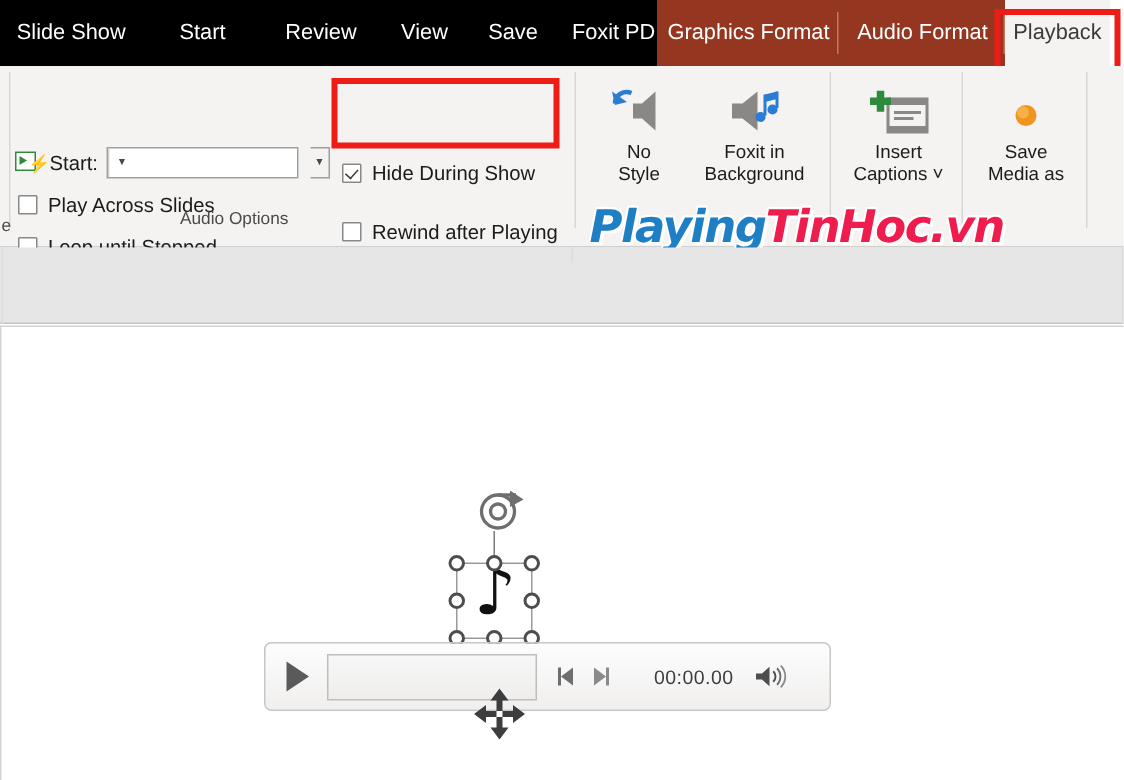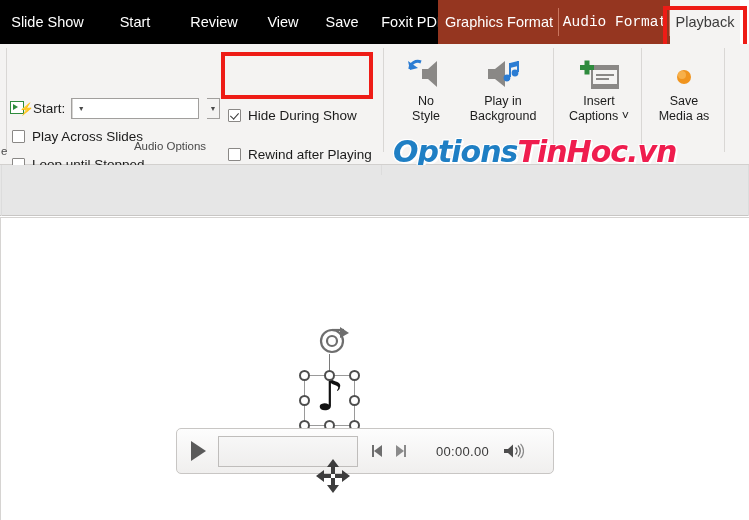--- a/index.html
+++ b/index.html
@@ -29,21 +29,21 @@
     position:absolute;top:8px;width:1px;height:28px;background:#c9765f;
   }
 
   
   .ribbon{
     position:absolute;left:0;top:44px;width:749px;height:121px;
     background:#f4f3f2;border-bottom:1px solid #d2d0ce;box-sizing:border-box;
   }
   .grp-sep{position:absolute;top:4px;width:1px;height:104px;background:#d9d7d5;}
   .grp-label{
-    position:absolute;font-size:11.5px;color:#4a4a4a;text-align:center;
+    position:absolute;font-size:11.5px;color:#4a4a4a;text-align:left;
     white-space:nowrap;
   }
 
   
   .cutoff-text{
     position:absolute;left:1px;top:101px;font-size:11.5px;color:#4a4a4a;
   }
 
   
   .cbrow{position:absolute;display:flex;align-items:center;white-space:nowrap;}
@@ -188,21 +188,21 @@
       </div>
     <div class="tab" style="left:313px;width:58px;">
         <span>Save</span>
       </div>
     <div class="tab" style="left:371px;width:85px;">
         <span>Foxit PDF</span>
       </div>
     <div class="tab ctx" style="left:438px;width:122px;">
         <span>Graphics Format</span>
       </div>
-    <div class="tab ctx" style="left:560px;width:110px;font-family:Liberation Mono, monospace;">
+    <div class="tab ctx" style="left:560px;width:110px;">
         <span>Audio Format</span>
       </div>
     <div class="tab active" style="left:670px;width:70px;">
         <span>Playback</span>
       </div>
     <div class="tab-sep" style="left:558px;"></div>
     <div class="tab-sep" style="left:669px;"></div>
   </div>
 
   <div class="redbox" style="left:663px;top:6px;width:84px;height:44px;"></div>
@@ -264,21 +264,21 @@
       <span class="icon-wrap">
         <svg width="42" height="34" viewBox="0 0 42 34" aria-hidden="true">
           <path d="M6 12 H13 L23 4 V30 L13 22 H6 Z" fill="#8a8886"></path>
           <path d="M28 6 L36 4 V9 L28 11 Z" fill="#2b7cd3"></path>
           <rect x="27" y="6" width="2" height="14" fill="#2b7cd3"></rect>
           <rect x="35" y="4" width="2" height="11" fill="#2b7cd3"></rect>
           <circle cx="25" cy="21" r="3.4" fill="#2b7cd3"></circle>
           <circle cx="33" cy="16" r="3.4" fill="#2b7cd3"></circle>
         </svg>
       </span>
-      <span class="cap">Play in</span>
+      <span class="cap">Foxit in</span>
       <span class="cap">Background</span>
     </div>
 
     <div class="grp-label" style="left:396px;top:137px;width:154px;">Audio Styles</div>
     <div class="grp-sep" style="left:553px;"></div>
 
     <div class="bigbtn" style="left:560px;top:9px;width:78px;">
       <span class="icon-wrap">
         <svg width="42" height="34" viewBox="0 0 42 34" aria-hidden="true">
           <rect x="14" y="9" width="26" height="22" fill="none" stroke="#8a8886" stroke-width="2"></rect>
@@ -308,21 +308,21 @@
       <span class="cap">Media as</span>
     </div>
 
     <div class="grp-label" style="left:645px;top:137px;width:60px;">Save</div>
     <div class="grp-sep" style="left:724px;"></div>
   </div>
 
   <div class="redbox" style="left:221px;top:52px;width:152px;height:47px;"></div>
 
   <div class="wm" style="left:393px;top:137px;">
-    <span class="b">Options</span><span class="r">TinHoc.vn</span>
+    <span class="b">Playing</span><span class="r">TinHoc.vn</span>
   </div>
 
   <div class="graybar">
     <div class="vtick" style="left:1px;"></div>
     <div class="vtick" style="left:381px;height:10px;"></div>
     <div class="vtick" style="left:748px;"></div>
   </div>
 
   <div class="canvas"></div>
   <div class="canvas-lrail"></div>

